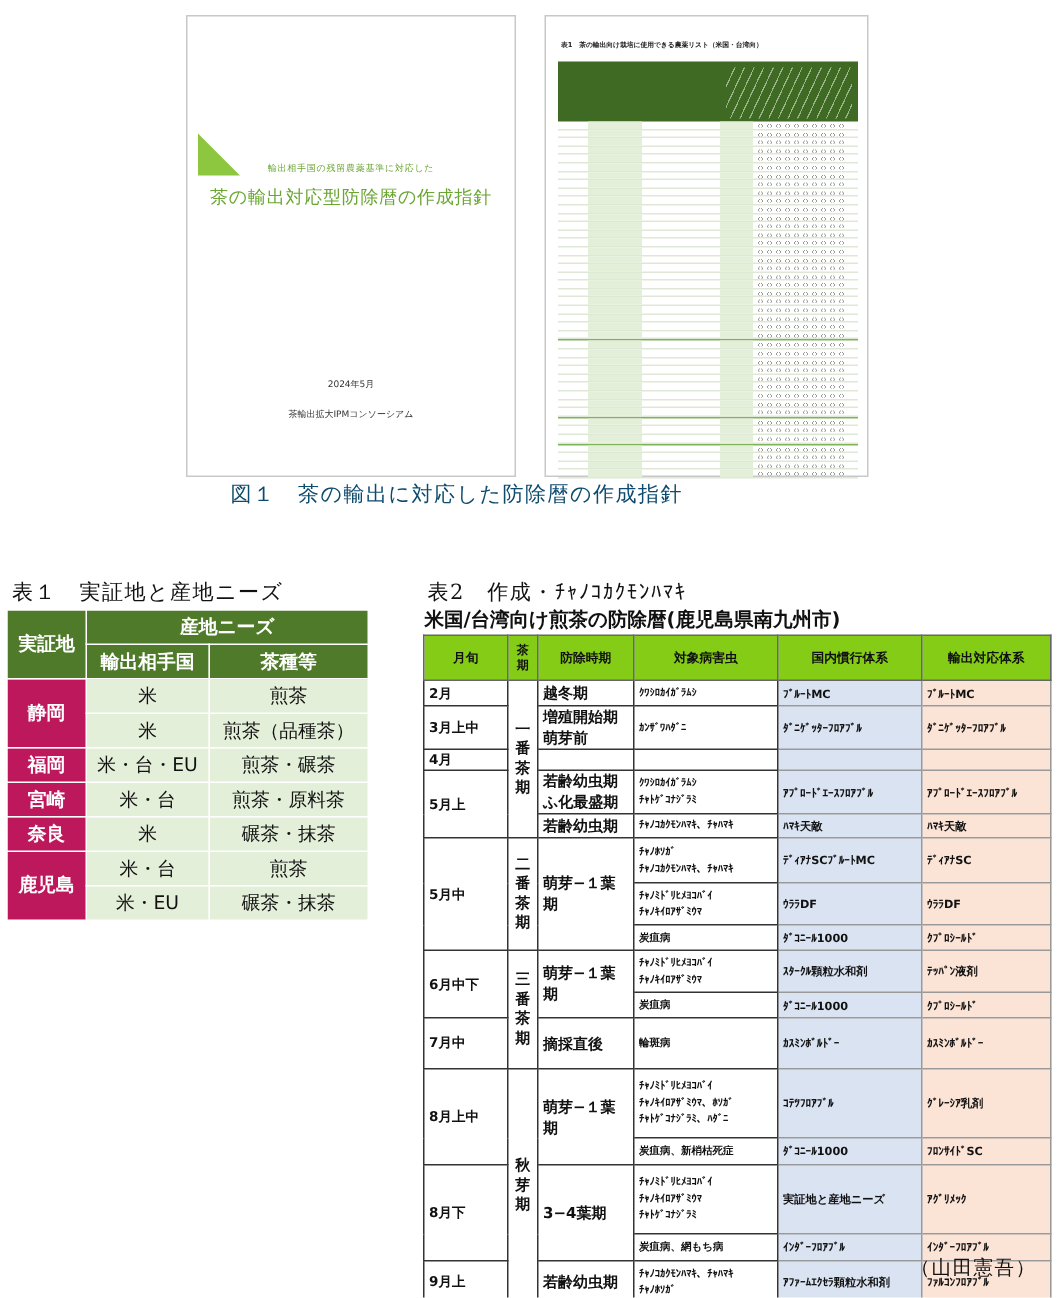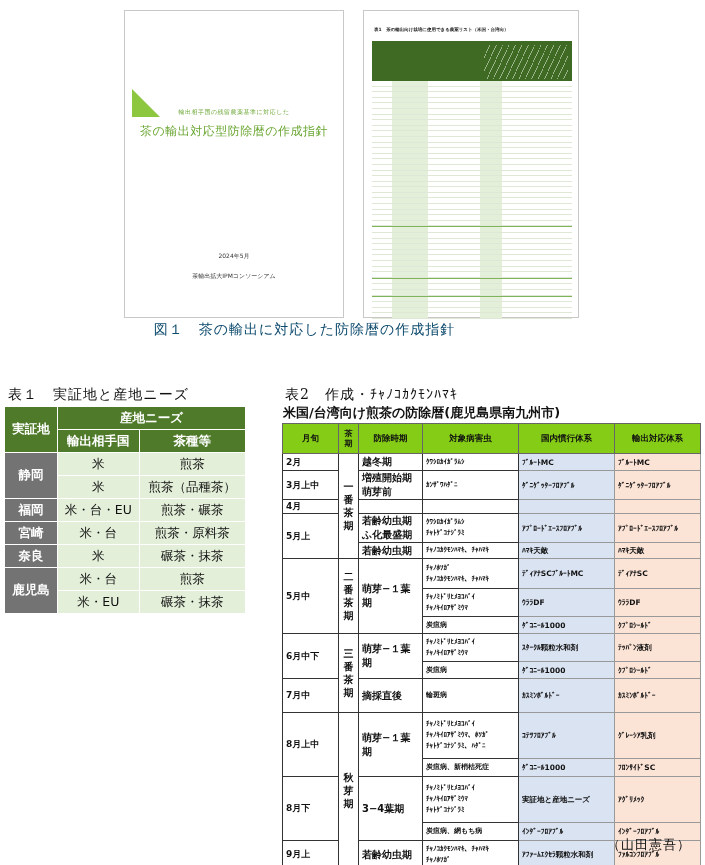--- a/index.html
+++ b/index.html
@@ -29,21 +29,21 @@
     background: radial-gradient(circle, transparent 1px, #555 1.1px, #555 1.4px, transparent 1.5px) 0 0/6px 4px repeat-x; opacity: 0.6; }
   #pest .grpline { height: 1px; background: #7fb45a; }
 
   .fig-caption { position: absolute; left: 0; width: 609px; top: 321px; text-align: center; font-family: Liberation Sans, sans-serif; font-size: 14px; color: #0c4a6e; letter-spacing: 1px; }
 
   
   .t1-title { position: absolute; left: 8px; top: 386px; font-family: "DejaVu Serif", serif; font-size: 14px; letter-spacing: 1px; }
   table.t1 { position: absolute; left: 4px; top: 406px; width: 242px; border-collapse: collapse; font-size: 12.5px; }
   table.t1 th, table.t1 td { border: 1.5px solid #fff; text-align: center; height: 23px; }
   table.t1 .hd { background: #4f7a2a; color: #fff; font-weight: bold; }
-  table.t1 .loc { background: #737373; color: #fff; font-weight: bold; width: 53px; }
+  table.t1 .loc { background: #be185d; color: #fff; font-weight: bold; width: 53px; }
   table.t1 td.cell { background: #e3efd9; color: #111; }
 
   
   .t2-title { position: absolute; left: 285px; top: 386px; font-family: "DejaVu Serif", serif; font-size: 14px; letter-spacing: 1px; }
   .t2-sub { position: absolute; left: 283px; top: 404px; font-size: 13px; font-weight: bold; white-space: nowrap; }
   table.t2 { position: absolute; left: 282px; top: 423px; width: 419px; border-collapse: collapse; font-size: 8px; font-weight: bold; }
   table.t2 th, table.t2 td { border: 1px solid #333; padding: 0 3px; vertical-align: middle; }
   table.t2 th { background: #84cc16; font-weight: bold; text-align: center; font-size: 8.5px; height: 30px; border-color: #666; }
   table.t2 td.month { width: 56px; font-size: 9px; }
   table.t2 td.season { width: 20px; text-align: center; font-size: 10px; line-height: 13px; padding: 0; }

